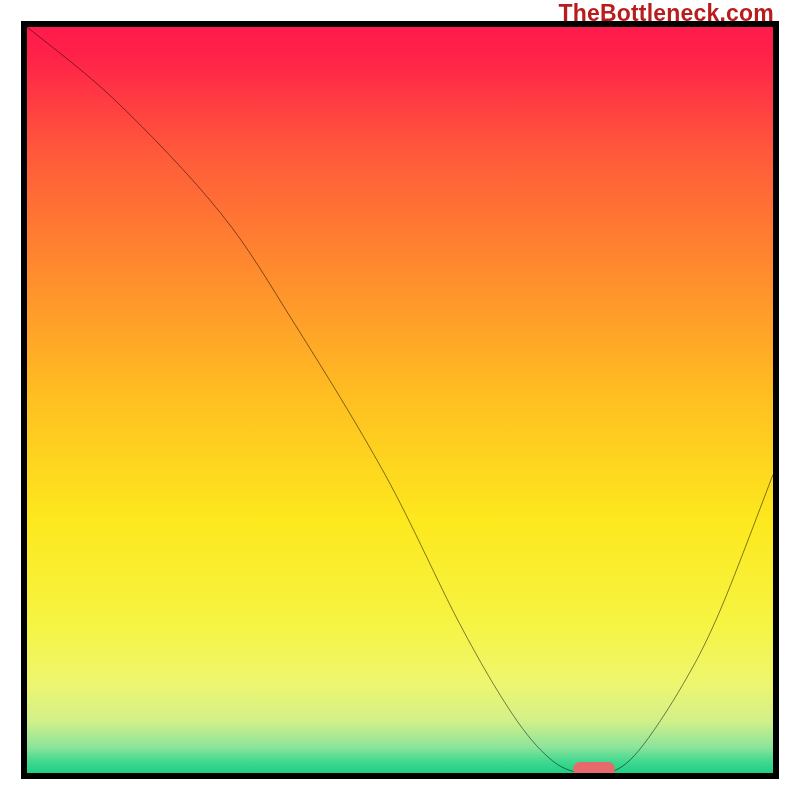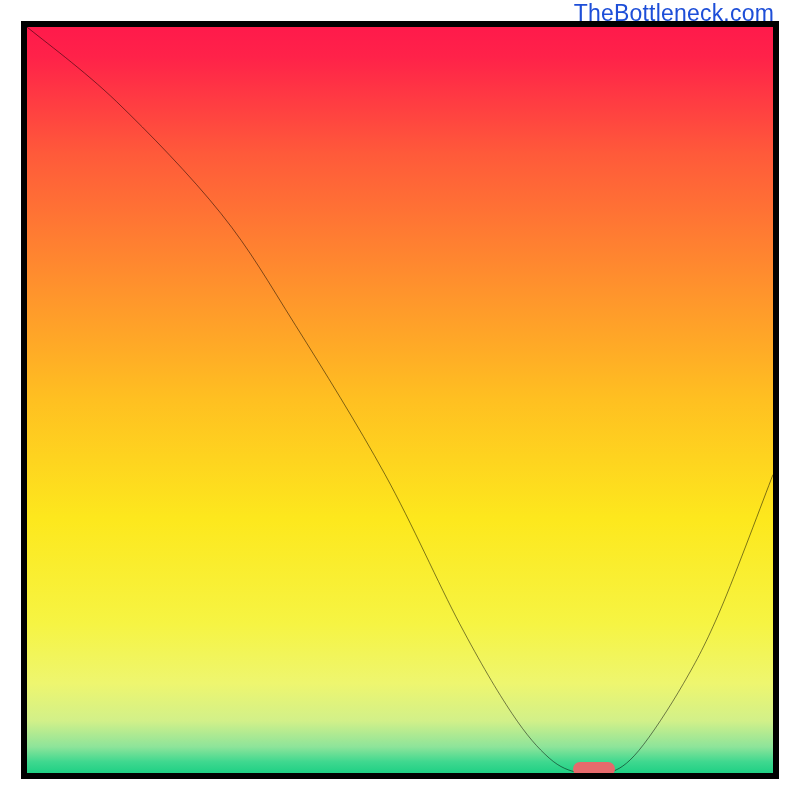--- a/index.html
+++ b/index.html
@@ -32,22 +32,22 @@
     left: 0;
     top: 0;
     width: 100%;
     height: 100%;
   }
   .watermark {
     position: absolute;
     top: 0px;
     right: 26px;
     font-size: 23px;
-    font-weight: 400;
-    color: #1d4ed8;
+    font-weight: 700;
+    color: #b91c1c;
     letter-spacing: 0.2px;
   }
   .marker {
     position: absolute;
     width: 42px;
     height: 14px;
     border-radius: 7px;
     background: #e66a6c;
     transform: translate(-50%, -50%);
   }

